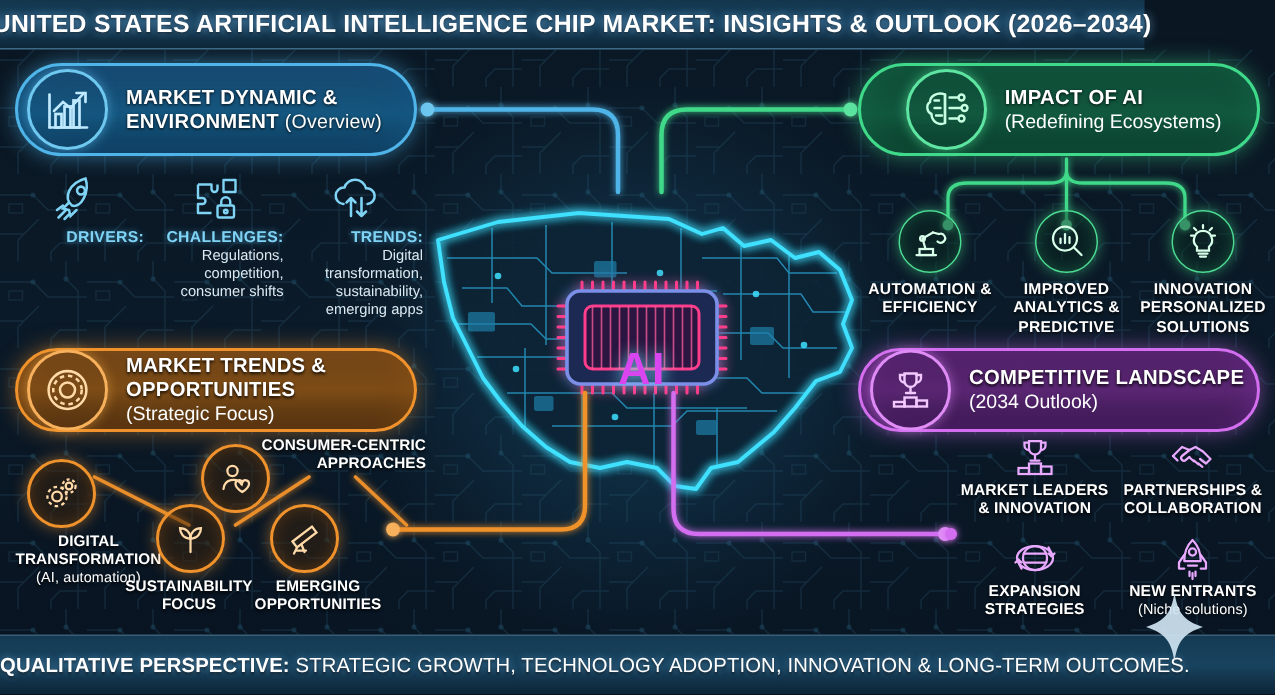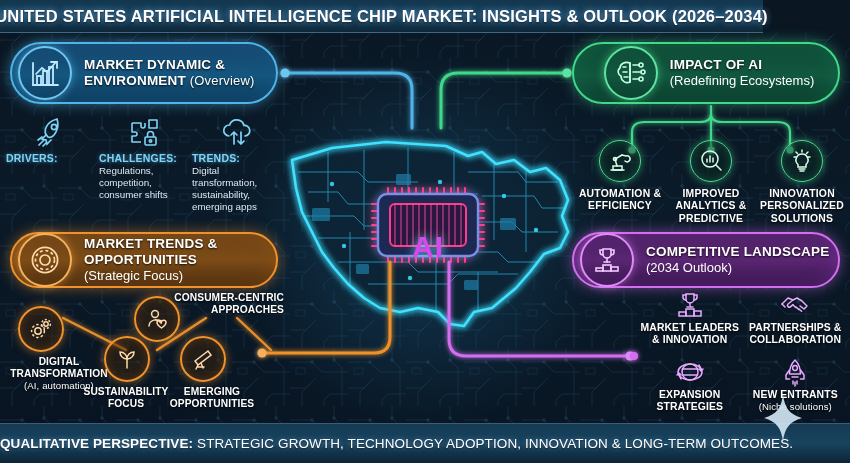--- a/index.html
+++ b/index.html
@@ -90,21 +90,21 @@
     right:10px; top:232px; width:268px; height:56px;
     border-color:#d46ef0; background:linear-gradient(180deg,#4b2061 0%,#5a2673 50%,#35164a 100%);
     box-shadow:0 0 14px rgba(212,110,240,.5), inset 0 0 18px rgba(130,50,170,.45);
   }
   #panel-competitive .pill-icon{ border-color:#e08cf7; box-shadow:0 0 8px rgba(225,140,250,.55); }
 
   
   .items{ position:absolute; display:flex; z-index:12; }
 
   #items-dynamic{ left:6px; top:112px; width:276px; justify-content:space-between; }
-  #items-dynamic .it{ width:90px; text-align:left; }
+  #items-dynamic .it{ width:90px; text-align:right; }
   #items-dynamic .glyph{ height:40px; display:flex; align-items:center; justify-content:center; }
   #items-dynamic .ttl{ font-size:10.5px; font-weight:bold; color:#7fd4f5; letter-spacing:.2px;
     text-shadow:0 0 4px rgba(90,190,240,.6); }
   #items-dynamic .desc{ font-size:9.8px; color:#dbe9f2; line-height:1.24; margin-top:1px; }
 
   #items-impact{ left:578px; top:140px; width:266px; justify-content:space-between; }
   #items-impact .it{ width:84px; text-align:center; }
   #items-impact .circ{
     width:42px; height:42px; margin:0 auto 6px; border-radius:50%;
     border:1.6px solid #4cdd93; display:flex; align-items:center; justify-content:center;

